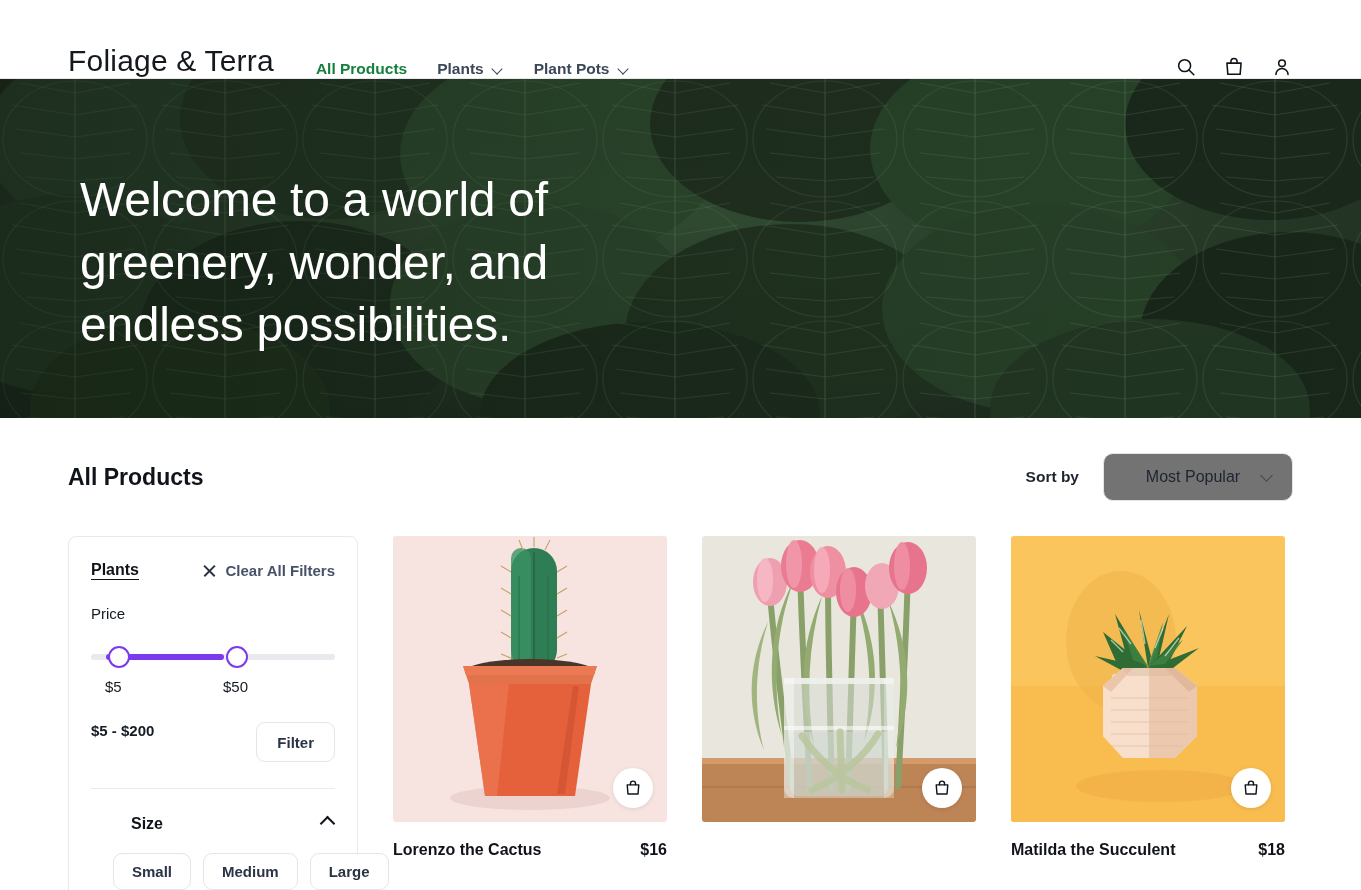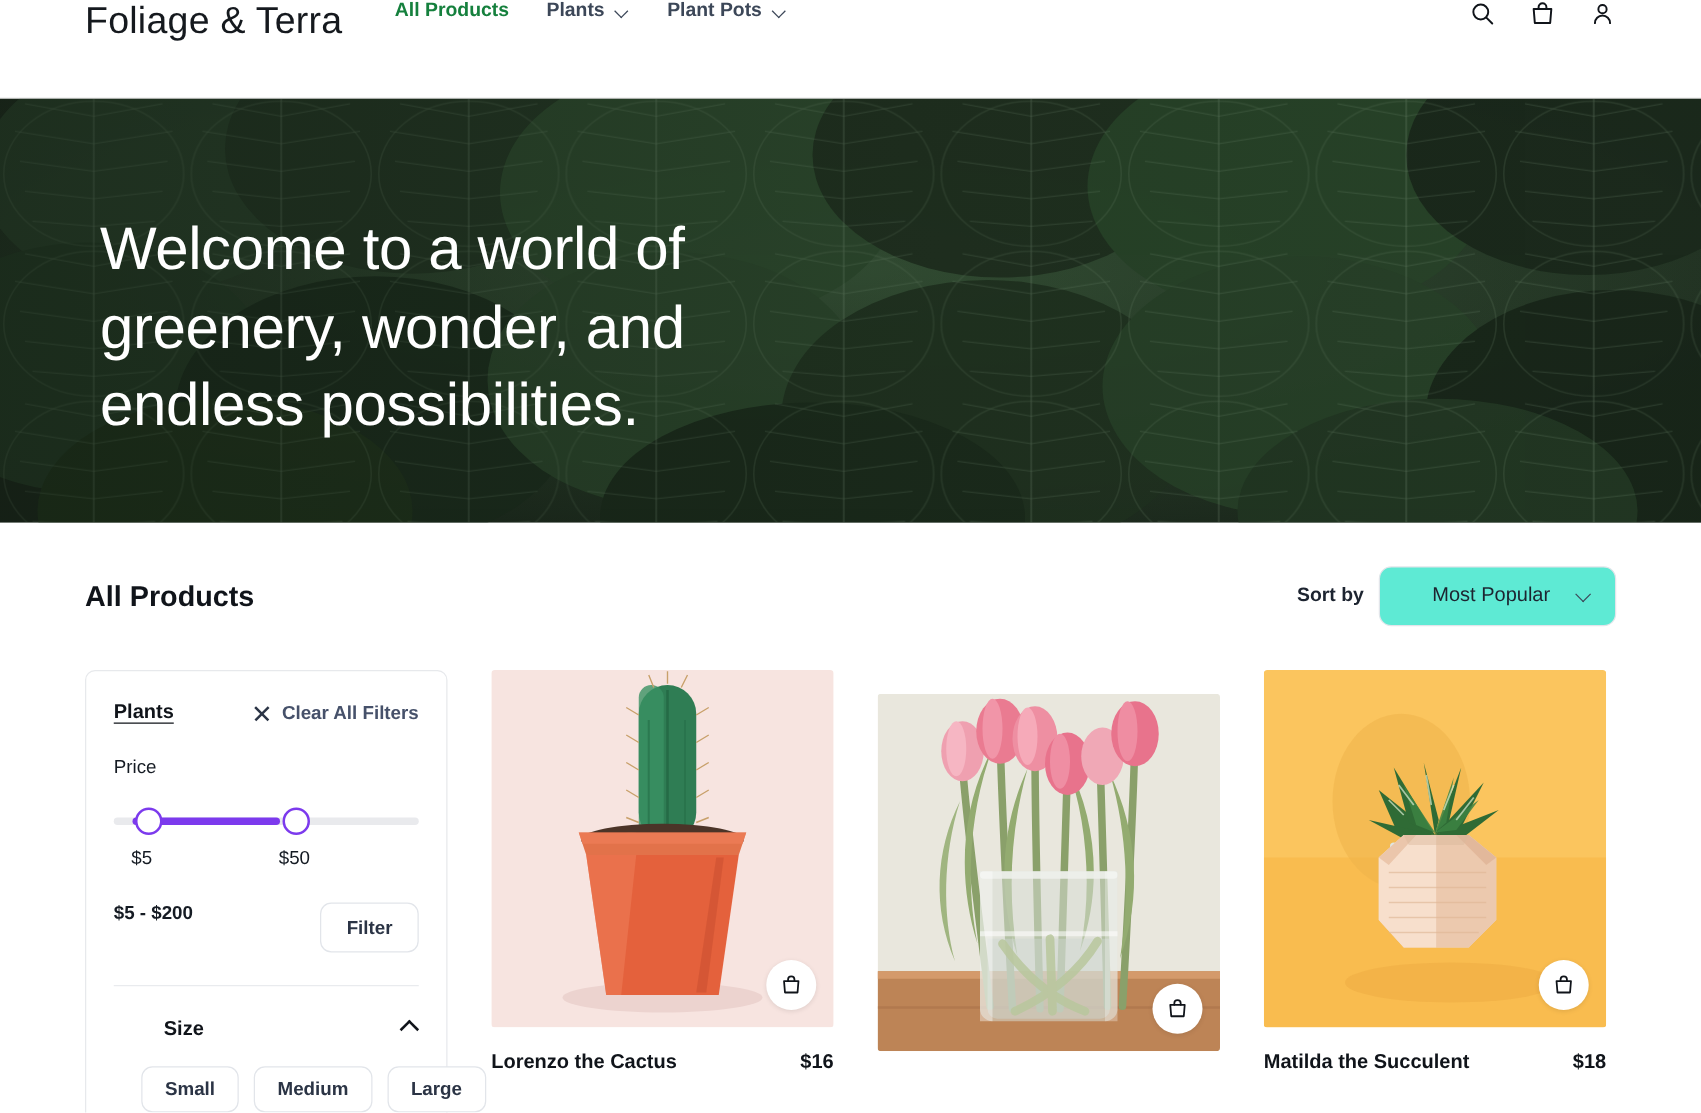--- a/index.html
+++ b/index.html
@@ -12,21 +12,21 @@
     overflow: hidden;
   }
 
   
   .header {
     position: relative;
     height: 79px;
     background: #ffffff;
     border-bottom: 1px solid #e8e8e8;
     display: flex;
-    align-items: flex-start;
+    align-items: flex-end;
     padding: 0 68px;
   }
   .logo {
     font-size: 30px;
     font-weight: 300;
     letter-spacing: 0.2px;
     color: #15191e;
     white-space: nowrap;
   }
   .nav {
@@ -102,33 +102,33 @@
   }
   .section-title {
     font-size: 23px;
     font-weight: 700;
     color: #10141a;
   }
   .sort-wrap {
     margin-left: auto;
     display: flex;
     align-items: center;
-    gap: 12px;
+    gap: 24px;
   }
   .sort-label {
     font-size: 15.5px;
     font-weight: 600;
     color: #1d2430;
   }
   .sort-select {
     width: 190px;
     height: 48px;
     border: 1px solid #e2e5ea;
     border-radius: 10px;
-    background: #5eead4;
+    background: #737373;
     display: flex;
     align-items: center;
     justify-content: center;
     gap: 22px;
     cursor: pointer;
     padding-left: 24px;
   }
   .sort-value {
     font-size: 16px;
     color: #1d2430;
@@ -316,21 +316,20 @@
     font-weight: 600;
     color: #2b3445;
     cursor: pointer;
   }
 
   
   .products {
     display: flex;
     gap: 35px;
     flex: 1;
-    align-items: center;
   }
   .card { width: 274px; }
   .card-img {
     position: relative;
     width: 274px;
     height: 286px;
     border-radius: 3px;
     overflow: hidden;
   }
   .cart-btn {

